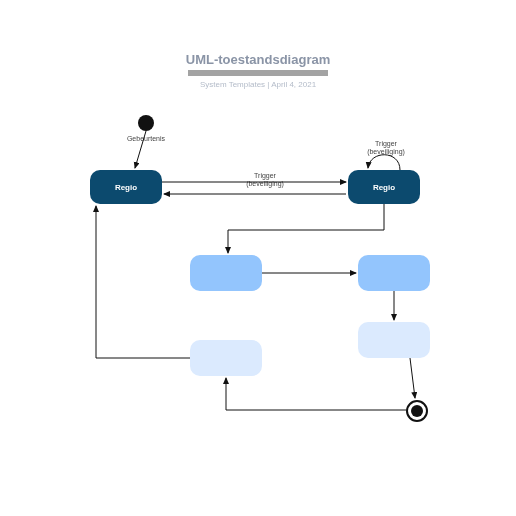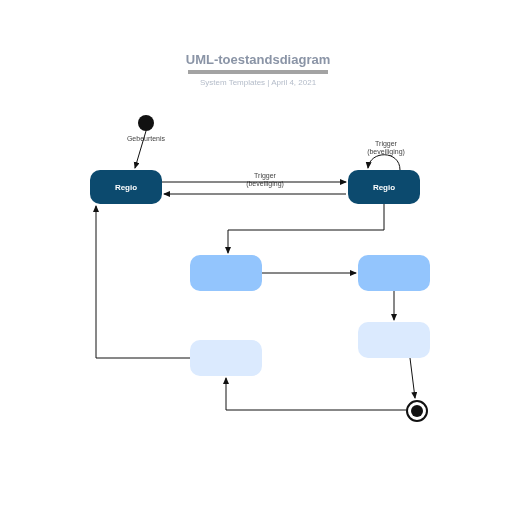--- a/index.html
+++ b/index.html
@@ -1,18 +1,18 @@
 <!DOCTYPE html>
 <html><head>
 <meta charset="utf-8">
 <style>
   html,body{margin:0;padding:0;width:516px;height:516px;background:#fff;font-family:Arial,Helvetica,sans-serif;overflow:hidden}
   .canvas{position:relative;width:516px;height:364px}
   .title{position:absolute;left:0;right:0;top:52px;text-align:center;color:#8a94a6;font-weight:600;font-size:13px}
-  .subtitle{position:absolute;left:0;right:0;top:70px;text-align:center;color:#b4bcc9;font-size:8px;border-top:4px solid #a3a3a3;width:140px;margin:0 auto;padding-top:4px}
+  .subtitle{position:absolute;left:0;right:0;top:70px;text-align:center;color:#b4bcc9;font-size:8px;border-top:6px solid #a3a3a3;width:140px;margin:0 auto;padding-top:4px}
   .state{position:absolute;border-radius:10px;display:flex;align-items:center;justify-content:center;font-size:8px;font-weight:600;color:#fff}
   .s-blue{background:#0c4a6e}
   .s-mid{background:#93c5fd}
   .s-light{background:#dbeafe;color:#dbeafe}
   .initial{position:absolute;width:16px;height:16px;border-radius:50%;background:#111}
   .final{position:absolute;width:18px;height:18px;border-radius:50%;border:2px solid #111;background:#fff}
   .final::after{content:"";position:absolute;left:3px;top:3px;width:12px;height:12px;border-radius:50%;background:#111}
   .lbl{position:absolute;font-size:7px;color:#444;text-align:center;line-height:1.1}
   svg.arrows{position:absolute;left:0;top:0;width:516px;height:516px;pointer-events:none}
 </style>

